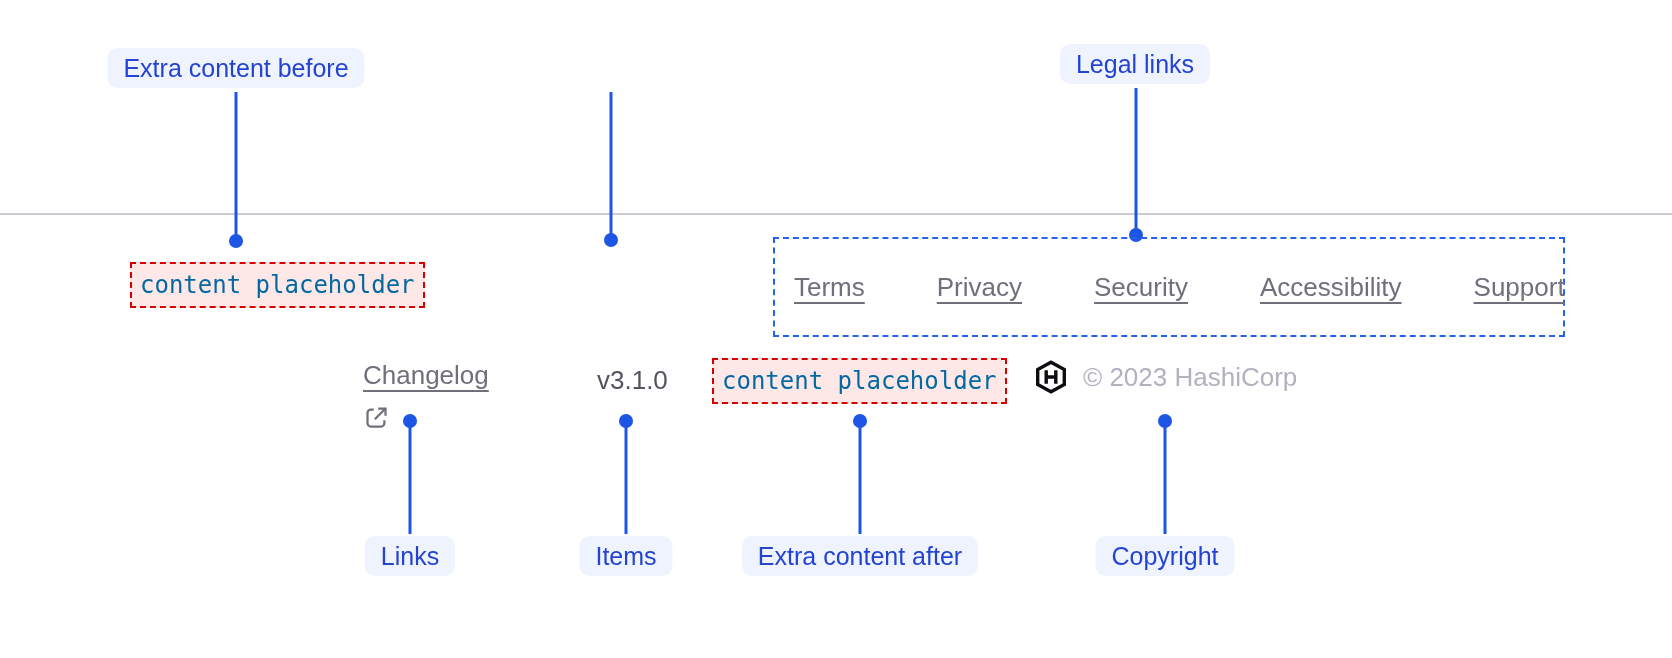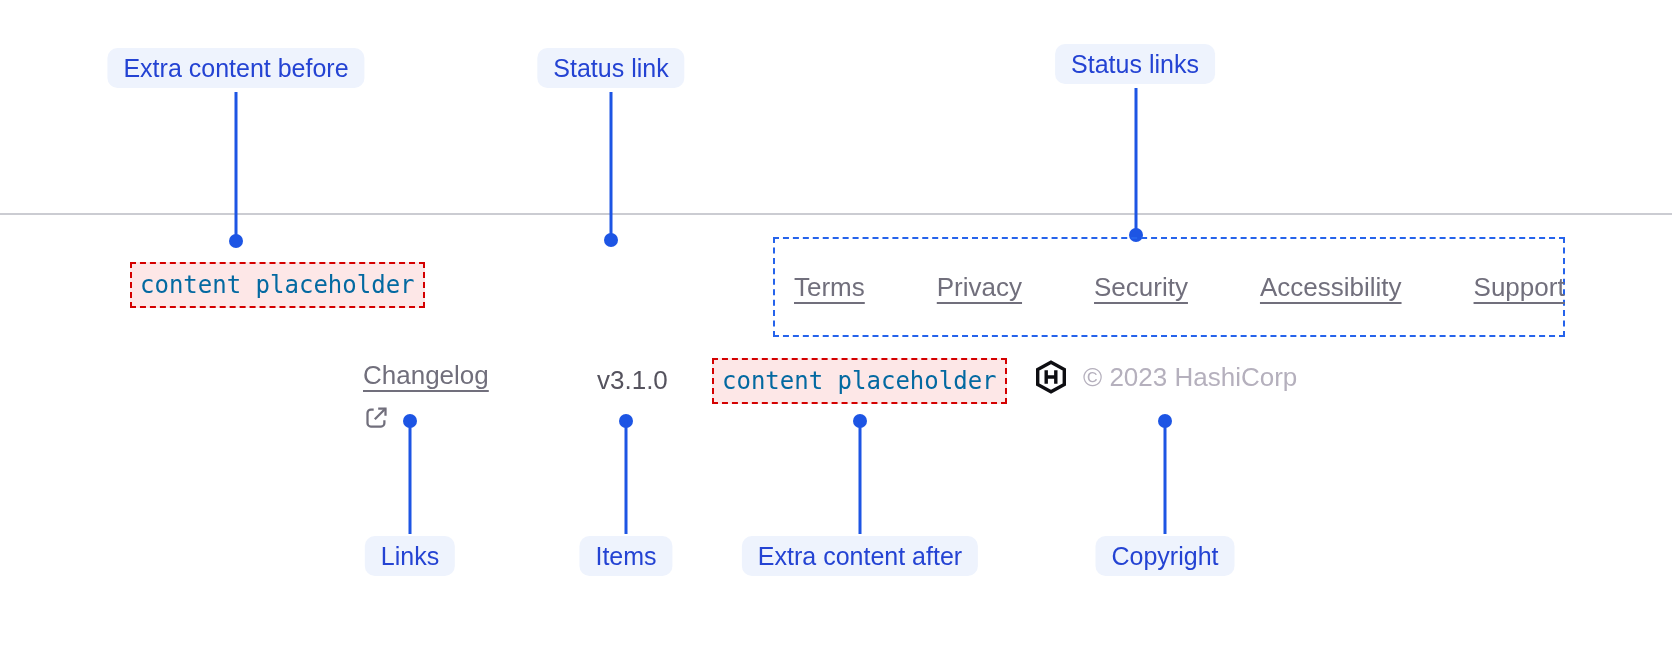--- a/index.html
+++ b/index.html
@@ -54,22 +54,21 @@
   .icon{display:block;}
 </style>
 </head>
 <body>
 
 <div class="canvas">
 
   <div class="divider"></div>
 
   <div class="anno" style="left:236px;top:48px;">Extra content before</div>
-  <div class="anno" style="left:611px;top:48px;">Status link</div>
-  <div class="anno" style="left:1135px;top:44px;">Status links</div>
+  <div class="anno" style="left:1135px;top:44px;">Legal links</div>
 
   <div class="vline" style="left:236px;top:92px;height:148px;"></div>
   <div class="dot" style="left:236px;top:241px;"></div>
   <div class="vline" style="left:611px;top:92px;height:146px;"></div>
   <div class="dot" style="left:611px;top:240px;"></div>
   <div class="vline" style="left:1136px;top:88px;height:146px;"></div>
   <div class="dot" style="left:1136px;top:235px;"></div>
 
   <div class="ph ph1">content placeholder</div>
 

